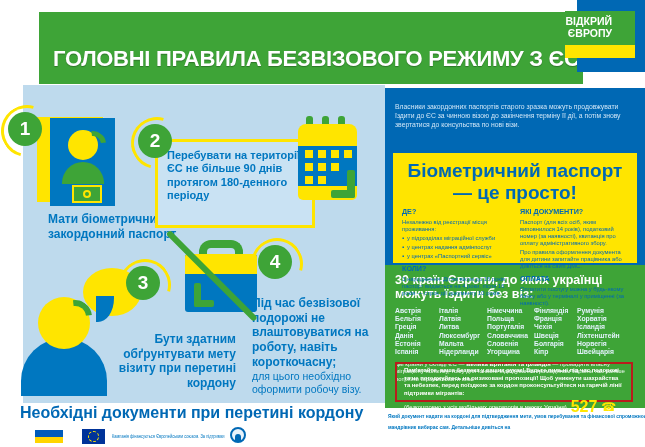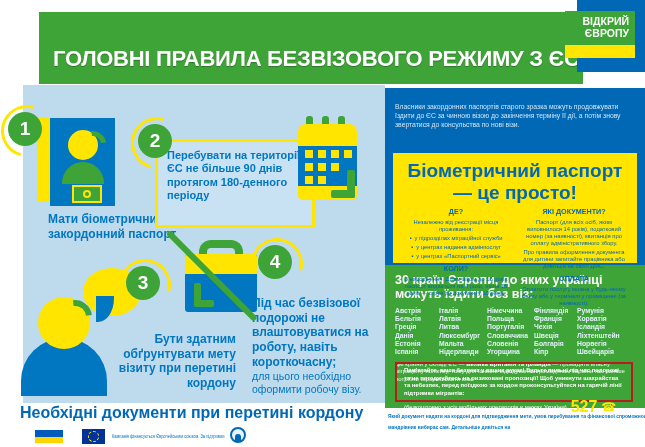--- a/index.html
+++ b/index.html
@@ -10,21 +10,21 @@
   
   .header-bar{left:39px;top:12px;width:544px;height:72px;background:#3ea437;
               display:flex;align-items:flex-end;}
   .header-bar h1{margin:0 0 12px 14px;color:#fff;font-size:22px;font-weight:bold;
                  letter-spacing:-0.3px;text-shadow:0 1px 1px rgba(0,0,0,.28);}
 
   
   .badge-blue{left:577px;top:0;width:68px;height:72px;background:#0068b4;}
   .badge-green{left:565px;top:11px;width:70px;height:34px;background:#3ea437;
                display:flex;flex-direction:column;justify-content:center;align-items:flex-end;
-               padding-right:6px;box-sizing:border-box;}
+               padding-right:23px;box-sizing:border-box;}
   .badge-green div{color:#fff;font-size:10.5px;font-weight:bold;line-height:1.1;}
   .badge-yellow{left:565px;top:45px;width:70px;height:13px;background:#ffe500;}
 
   
   .panel-left{left:23px;top:85px;width:362px;height:318px;background:#bedaed;}
 
   
   .numcircle{width:34px;height:34px;border-radius:50%;background:#3ea437;color:#fff;
              font-size:19px;font-weight:bold;display:flex;align-items:center;justify-content:center;z-index:5;}
   .ring{width:46px;height:46px;border:3px solid transparent;border-top-color:#ffe500;
@@ -79,21 +79,21 @@
   
   .box-dark{left:385px;top:88px;width:260px;height:177px;background:#0068b4;box-sizing:border-box;
             padding:9px 10px;}
   .box-dark h2{margin:0;color:#ffe500;font-size:11px;font-weight:bold;line-height:1.25;}
   .box-dark p{margin:5px 0 0;color:#cfe6f7;font-size:6.8px;line-height:1.35;width:236px;}
 
   
   .box-yellow{left:393px;top:153px;width:244px;height:110px;background:#ffe500;box-sizing:border-box;
               padding:7px 9px;z-index:3;}
   .box-yellow h2{margin:0 0 4px;color:#0068b4;font-size:19px;font-weight:bold;text-align:center;}
-  .yb-cols{display:flex;gap:10px;text-align:center;}
+  .yb-cols{display:flex;gap:10px;}
   .yb-col{flex:1;color:#0068b4;font-size:5.8px;line-height:1.22;}
   .yb-col h3{margin:5px 0 2px;font-size:7.2px;font-weight:bold;color:#0068b4;}
   .yb-col h3:first-child{margin-top:0;}
   .yb-col p{margin:0 0 2px;}
   .bullet-item{margin:2px 0 0;}
   .bullet-item::before{content:"▪";margin-right:3px;}
 
   
   .box-green{left:385px;top:265px;width:260px;height:143px;background:#3ea437;box-sizing:border-box;
              padding:8px 10px;}

